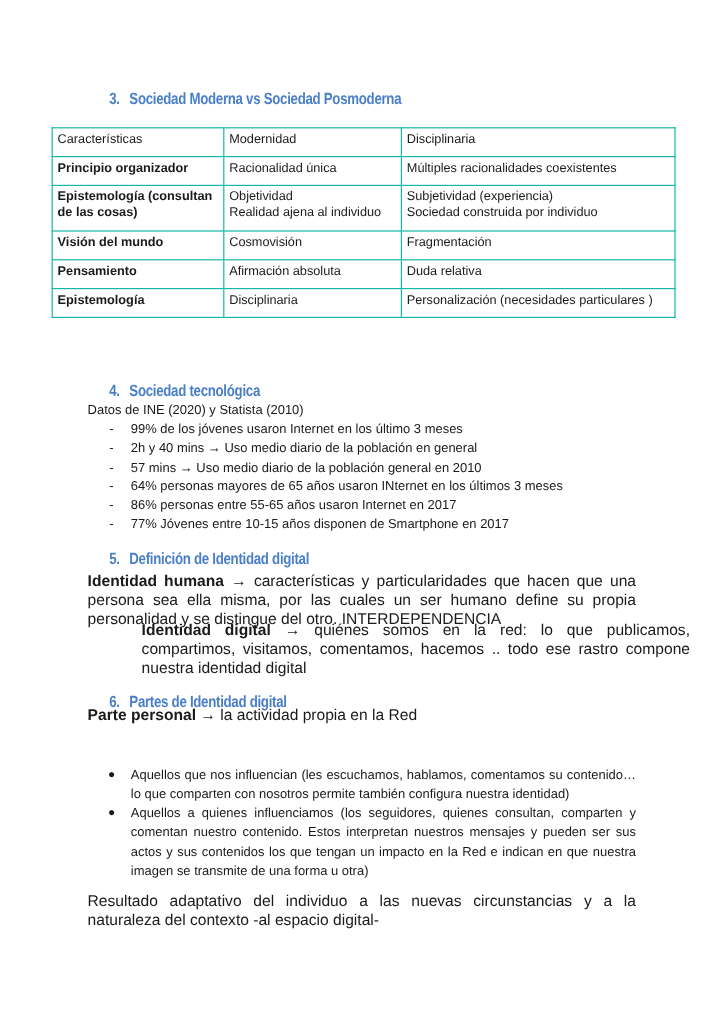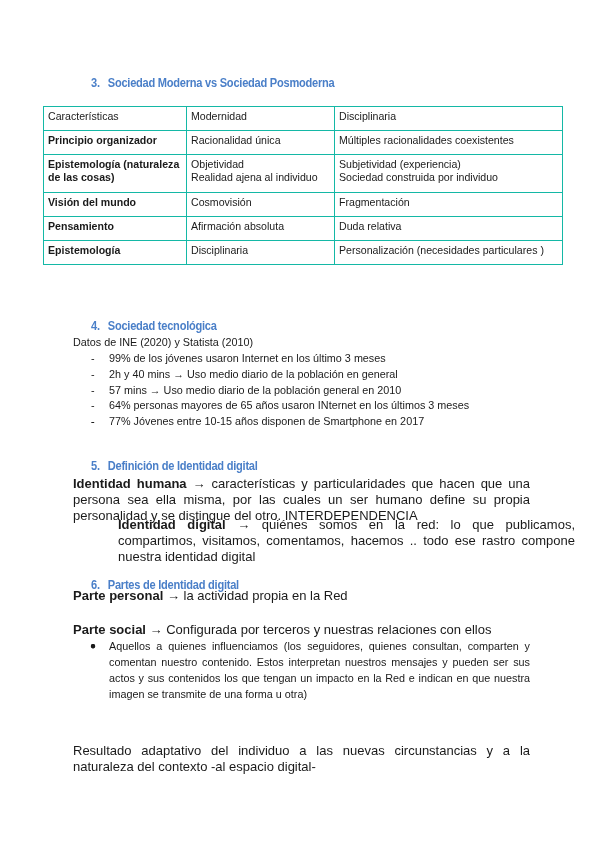--- a/index.html
+++ b/index.html
@@ -41,21 +41,21 @@
       <td class="c1" style="font-weight:normal;">Características</td>
       <td class="c2">Modernidad</td>
       <td>Disciplinaria</td>
     </tr>
     <tr>
       <td class="c1">Principio organizador</td>
       <td class="c2">Racionalidad única</td>
       <td>Múltiples racionalidades coexistentes</td>
     </tr>
     <tr class="tall">
-      <td class="c1">Epistemología (naturaleza de las cosas)</td>
+      <td class="c1">Epistemología (consultan de las cosas)</td>
       <td class="c2">
         <div>Objetividad</div>
         <div>Realidad ajena al individuo</div>
       </td>
       <td>
         <div>Subjetividad (experiencia)</div>
         <div>Sociedad construida por individuo</div>
       </td>
     </tr>
     <tr>
@@ -79,21 +79,21 @@
   <div class="h" style="left:91px; top:318px;">
     <span class="num">4.</span>
     <span>Sociedad tecnológica</span>
   </div>
   <div class="txt" style="left:73px; top:335px;">Datos de INE (2020) y Statista (2010)</div>
   <ul class="dash" style="top:351px;">
     <li><span class="mk">-</span><span>99% de los jóvenes usaron Internet en los último 3 meses</span></li>
     <li><span class="mk">-</span><span>2h y 40 mins → Uso medio diario de la población en general</span></li>
     <li><span class="mk">-</span><span>57 mins → Uso medio diario de la población general en 2010</span></li>
     <li><span class="mk">-</span><span>64% personas mayores de 65 años usaron INternet en los últimos 3 meses</span></li>
-    <li><span class="mk">-</span></li>
+    <li><span class="mk">-</span><span>86% personas entre 55-65 años usaron Internet en 2017</span></li>
     <li><span class="mk">-</span><span>77% Jóvenes entre 10-15 años disponen de Smartphone en 2017</span></li>
   </ul>
 
   <div class="h" style="left:91px; top:458px;">
     <span class="num">5.</span>
     <span>Definición de Identidad digital</span>
   </div>
   <div class="para" style="top:476px;">
     <b>Identidad humana</b><span> → características y particularidades que hacen que una persona sea ella misma, por las cuales un ser humano define su propia personalidad y se distingue del otro. INTERDEPENDENCIA</span>
   </div>
@@ -101,22 +101,19 @@
     <b>Identidad digital</b><span> → quiénes somos en la red: lo que publicamos, compartimos,  visitamos, comentamos, hacemos .. todo ese rastro compone nuestra identidad digital</span>
   </div>
 
   <div class="h" style="left:91px; top:577px;">
     <span class="num">6.</span>
     <span>Partes de Identidad digital</span>
   </div>
   <div class="para" style="top:588px;">
     <b>Parte personal</b><span> → la actividad propia en la Red</span>
   </div>
-  <div class="para" style="top:622px;">
-    <b>Parte social</b><span> → Configurada por terceros y nuestras relaciones con ellos</span>
-  </div>
   <ul class="bul" style="top:638px;">
-    <li><span class="mk">●</span></li>
+    <li><span class="mk">●</span><span>Aquellos que nos influencian (les escuchamos, hablamos, comentamos su contenido…  lo que comparten con nosotros permite también configura nuestra identidad)</span></li>
     <li><span class="mk">●</span><span>Aquellos a quienes influenciamos (los seguidores, quienes consultan, comparten y comentan nuestro contenido. Estos interpretan nuestros mensajes y pueden ser sus actos y sus contenidos los que tengan un impacto en la Red e indican en que nuestra imagen se transmite de una forma u otra)</span></li>
   </ul>
   <div class="para" style="top:743px;">Resultado adaptativo del individuo a las nuevas circunstancias y a la naturaleza del contexto -al espacio digital-</div>
 
 </div>
 
 </body></html>

